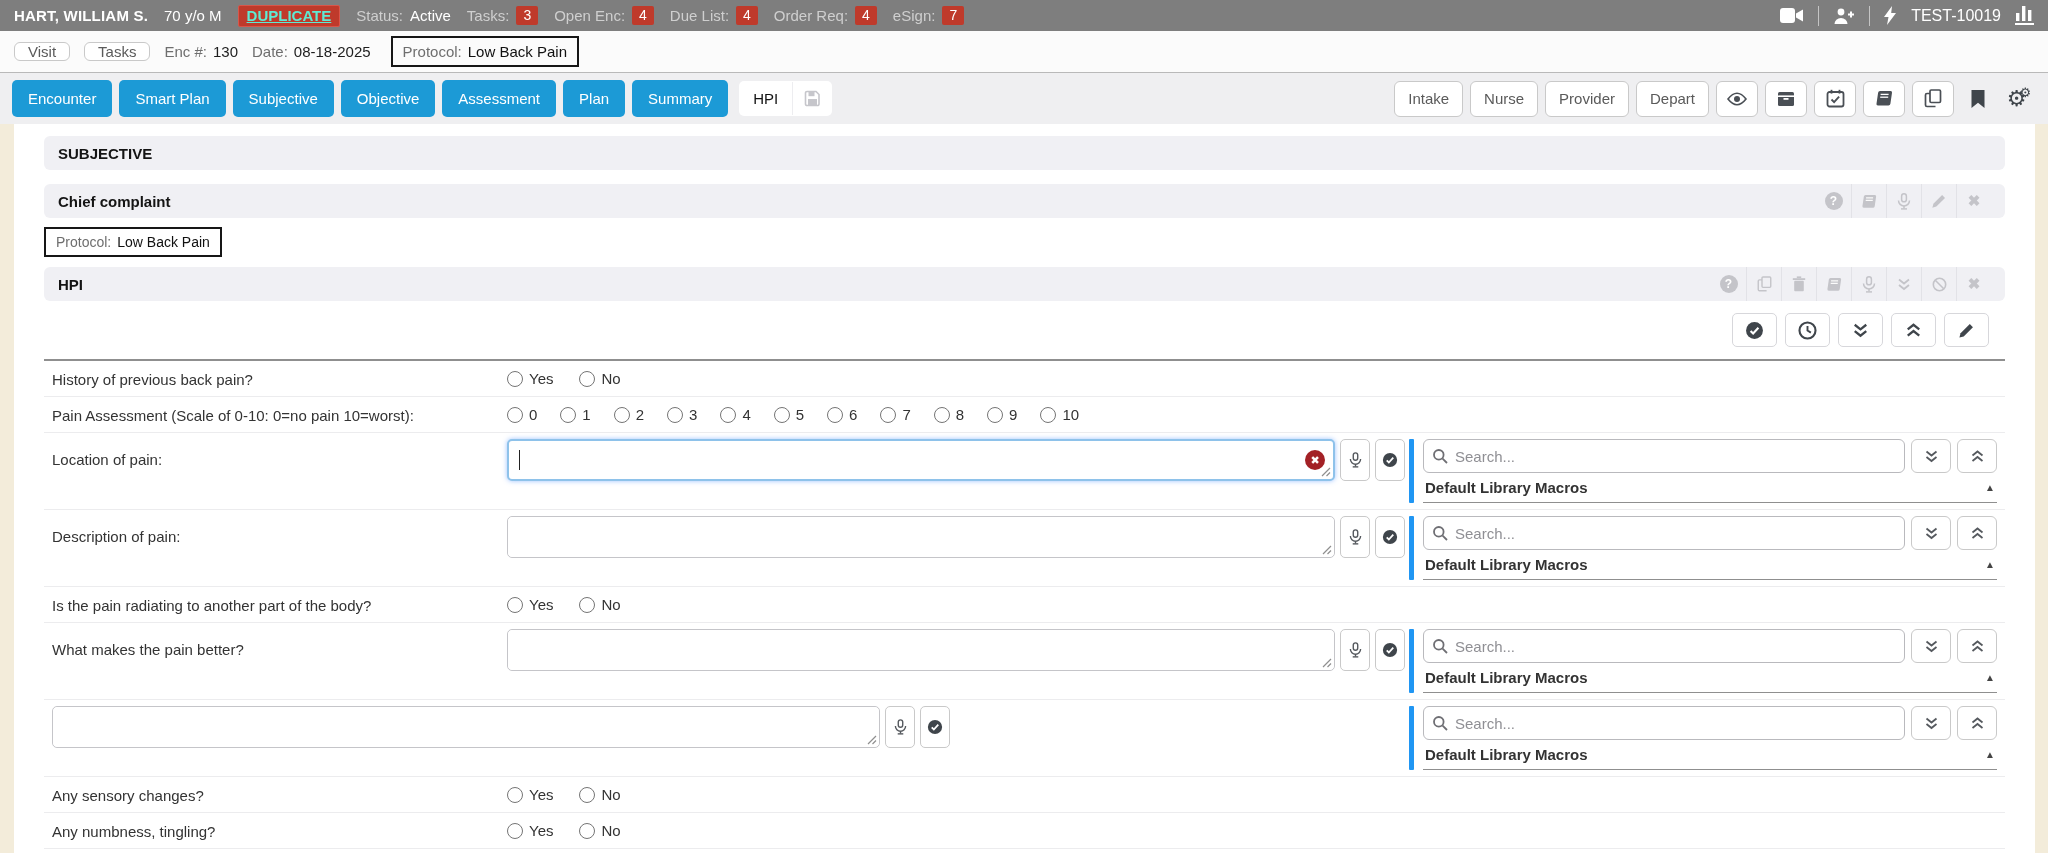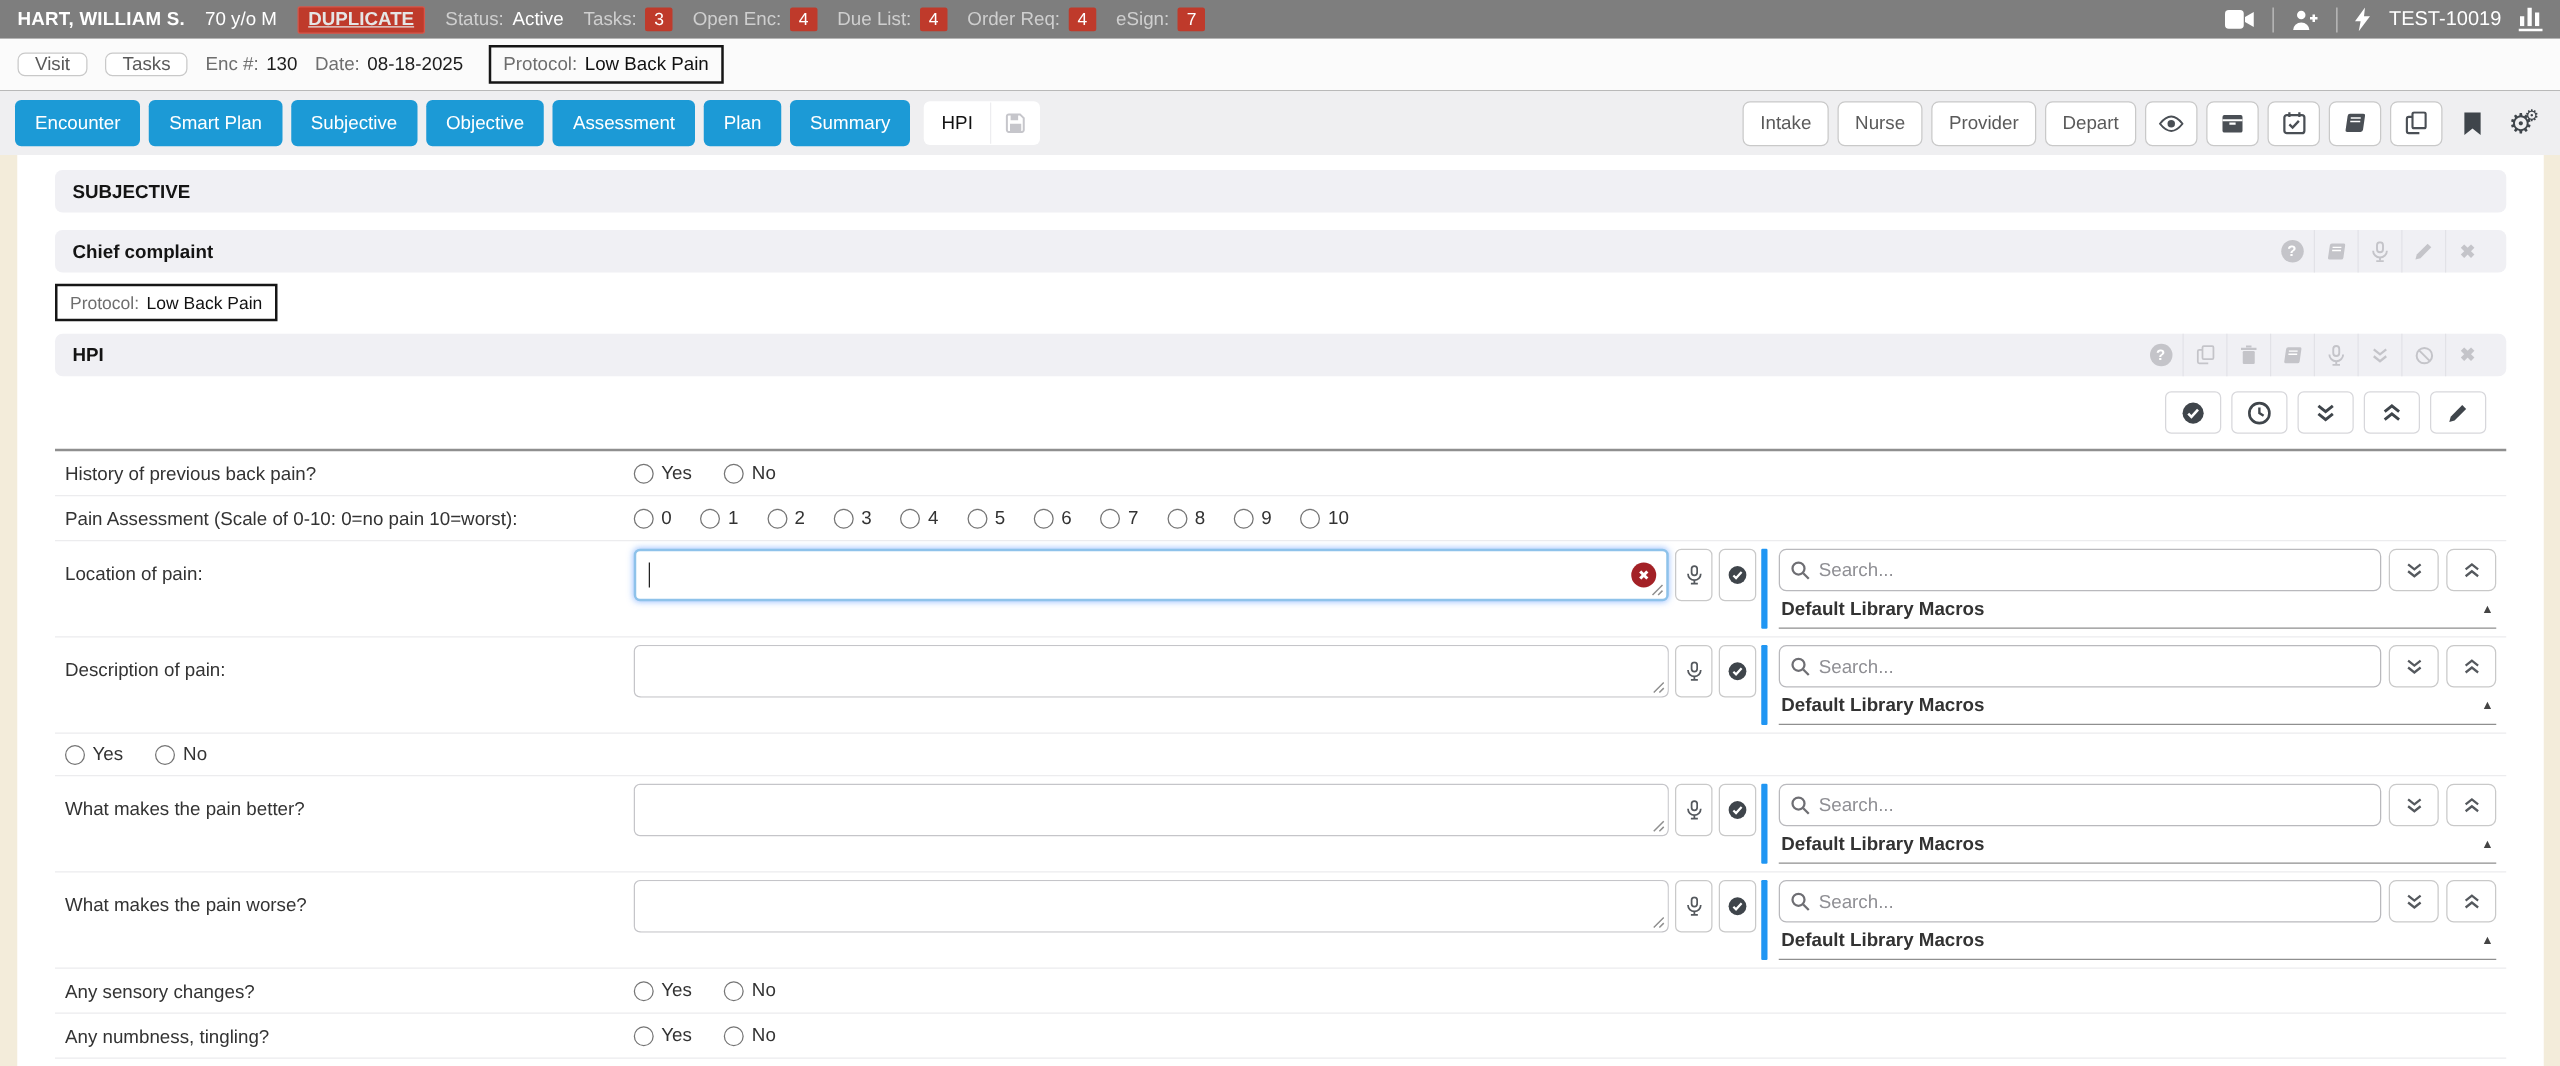--- a/index.html
+++ b/index.html
@@ -4,21 +4,21 @@
 <style>
   * { box-sizing: border-box; margin: 0; padding: 0; }
   html,body { width:2048px; height:853px; overflow:hidden;
     font-family:"Liberation Sans", sans-serif; background:#fff; }
 
   
   .topbar { height:31px; background:#7e7e7e; color:#fff; display:flex;
     align-items:center; padding:0 14px; font-size:15px; gap:16px; }
   .topbar .pname { font-weight:bold; letter-spacing:.2px; }
   .muted { color:#cfcfcf;text-align:center; }
-  .dup-badge { background:#bf3a2b; border:1px solid #d8564a; color:#e5e5e5;
+  .dup-badge { background:#bf3a2b; border:1px solid #d8564a; color:#5eead4;
     padding:1px 8px 2px; border-radius:2px; font-weight:bold;
     text-decoration:underline; }
   .counter { display:flex; align-items:center; gap:7px; }
   .badge { background:#bf3a2b; color:#fff; padding:1px 7px 2px;
     border-radius:2px; font-size:14px; }
   .topbar-right { margin-left:auto; display:flex; align-items:center; gap:14px; }
   .tb-sep { width:1px; height:20px; background:rgba(255,255,255,.55); }
   .tb-ic { display:flex; align-items:center; cursor:pointer; }
   .ws-id { font-size:16px; }
   .chart-wrap { border-bottom:2px solid #fff; padding-bottom:2px; }
@@ -579,20 +579,21 @@
             </div>
             <div class="macrohdr">
               <span class="t">Default Library Macros</span>
               <span class="tri">▲</span>
             </div>
           </div>
         </div>
       </div>
 
       <div class="frow">
+        <div class="flabel">Is the pain radiating to another part of the body?</div>
         <div class="radios">
           <label class="ropt">
               <input type="radio" name="q4" style="">
               <span>Yes</span>
             </label>
           <label class="ropt">
               <input type="radio" name="q4" style="">
               <span>No</span>
             </label>
         </div>
@@ -646,21 +647,20 @@
             </div>
             <div class="macrohdr">
               <span class="t">Default Library Macros</span>
               <span class="tri">▲</span>
             </div>
           </div>
         </div>
       </div>
 
       <div class="frow trow">
-        <div class="flabel">What makes the pain worse?</div>
         <div class="tgroup">
           <div class="ta-wrap">
             <textarea style=""></textarea>
             <svg class="grip" width="10" height="10" viewBox="0 0 10 10">
                 <path d="M9 1 L1 9 M9 5.5 L5.5 9" stroke="#8f8f8f" stroke-width="1.2" fill="none"></path>
               </svg>
           </div>
           <span class="minibtn">
             <svg width="13" height="16" viewBox="0 0 14 17">
                 <rect x="4.6" y="0.8" width="4.8" height="8" rx="2.4" fill="none" stroke="#55595e" stroke-width="1.5"></rect>

